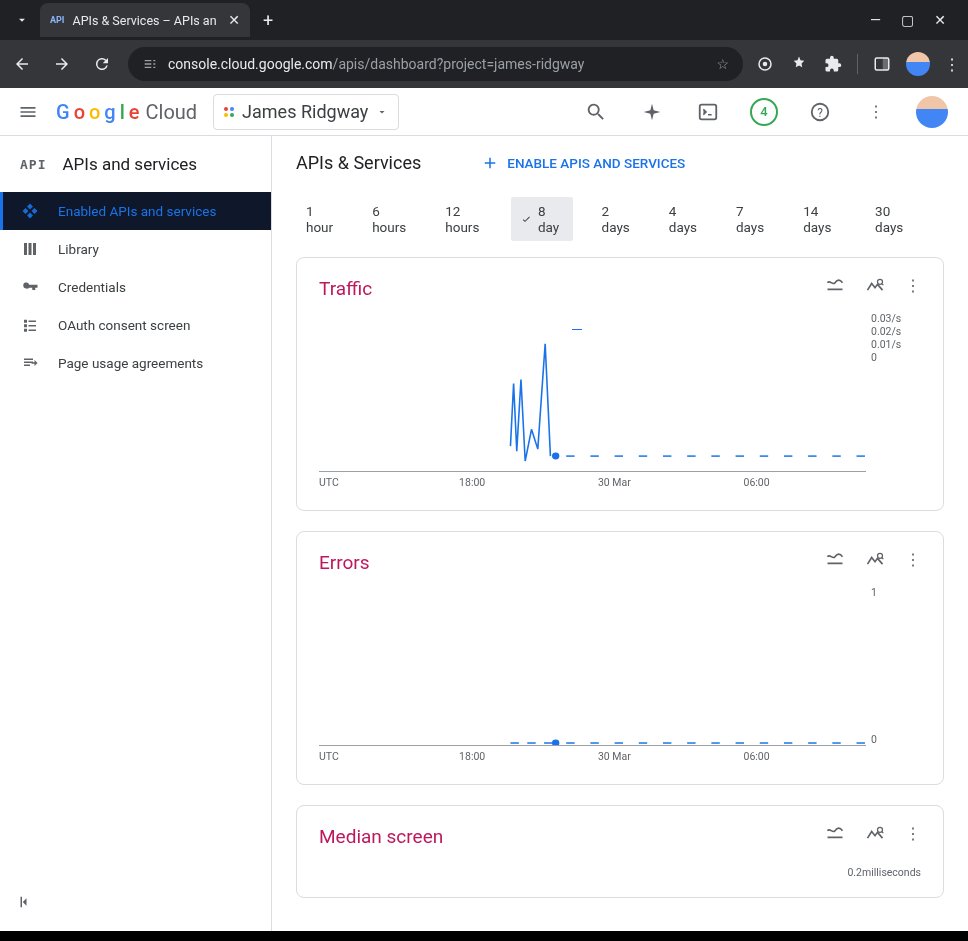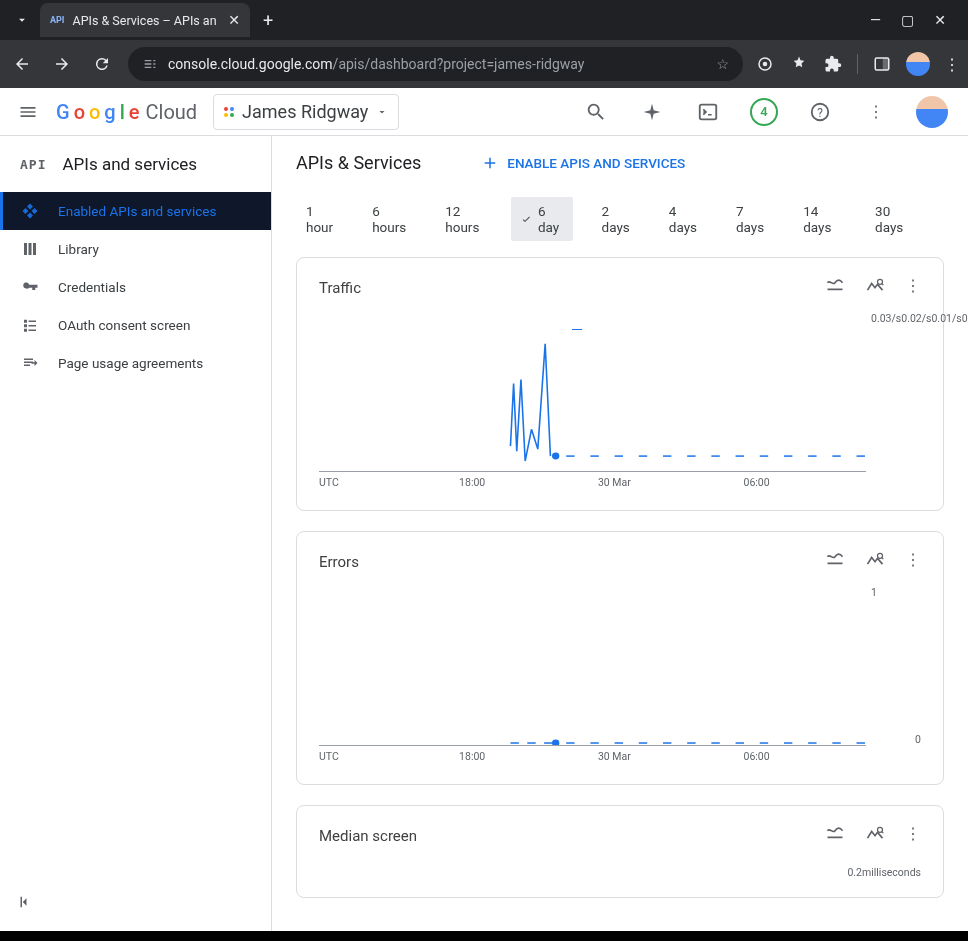--- a/index.html
+++ b/index.html
@@ -55,25 +55,25 @@
 .main::-webkit-scrollbar-thumb { background: #dadce0; border-radius: 6px; }
 .main-header { display: flex; align-items: center; padding: 16px 24px; gap: 60px; }
 .main-title { font-size: 18px; color: #202124; }
 .enable-btn { display: flex; align-items: center; gap: 8px; color: #1a73e8; font-size: 13.5px; font-weight: 500; cursor: pointer; }
 .time-row { display: flex; justify-content: flex-end; gap: 19px; padding: 8px 50px 16px 24px; }
 .time-opt { padding: 6px 10px; font-size: 13.5px; color: #3c4043; cursor: pointer; border-radius: 2px; }
 .time-opt.selected { background: #e8eaed; display: flex; align-items: center; gap: 6px; }
 .charts { padding: 0 24px 24px 24px; }
 .chart-card { border: 1px solid #dadce0; border-radius: 8px; margin-bottom: 20px; padding: 18px 22px; }
 .chart-head { display: flex; align-items: center; margin-bottom: 12px; }
-.chart-title { font-size: 15px; color: #404040; flex: 1; }
+.chart-title { font-size: 19px; color: #be185d; flex: 1; }
 .chart-icons { display: flex; gap: 20px; color: #5f6368; }
 .chart-icon { cursor: pointer; }
 .chart-area { position: relative; height: 180px; }
-.y-ticks { position: absolute; right: 0; top: 0; bottom: 20px; width: 50px; display: flex; flex-direction: row; justify-content: space-between; font-size: 10.5px; color: #5f6368; text-align: left; }
+.y-ticks { position: absolute; right: 0; top: 0; bottom: 20px; width: 50px; display: flex; flex-direction: column; font-size: 10.5px; color: #5f6368; text-align: left; }
 .y-tick { text-align: left; }
 .plot { position: absolute; left: 0; right: 55px; top: 0; bottom: 20px; border-bottom: 1px solid #9aa0a6; }
 .x-ticks { position: absolute; left: 0; right: 55px; bottom: 0; height: 16px; font-size: 10.5px; color: #5f6368; }
 .x-tick { position: absolute; transform: translateX(-50%); }
 .x-tick:first-child { transform: none; left: 0; }
 .legend-dash { position: absolute; top: 17px; left: 42%; width: 10px; height: 1px; border-top: 1.5px solid #1a73e8; }
 svg.plot-svg { width: 100%; height: 100%; }
 </style>
 </head>
 <body>
@@ -273,21 +273,21 @@
       </div>
 
       <div class="time-row">
         <div class="time-opt">1 hour</div>
         <div class="time-opt">6 hours</div>
         <div class="time-opt">12 hours</div>
         <div class="time-opt selected">
           <svg width="14" height="14" viewBox="0 0 24 24">
               <path fill="currentColor" d="M9 16.2l-3.5-3.6L4 14l5 5 11-11-1.4-1.4z"></path>
             </svg>
-          <span>6 day</span>
+          <span>8 day</span>
         </div>
         <div class="time-opt">2 days</div>
         <div class="time-opt">4 days</div>
         <div class="time-opt">7 days</div>
         <div class="time-opt">14 days</div>
         <div class="time-opt">30 days</div>
       </div>
 
       <div class="charts">
 

